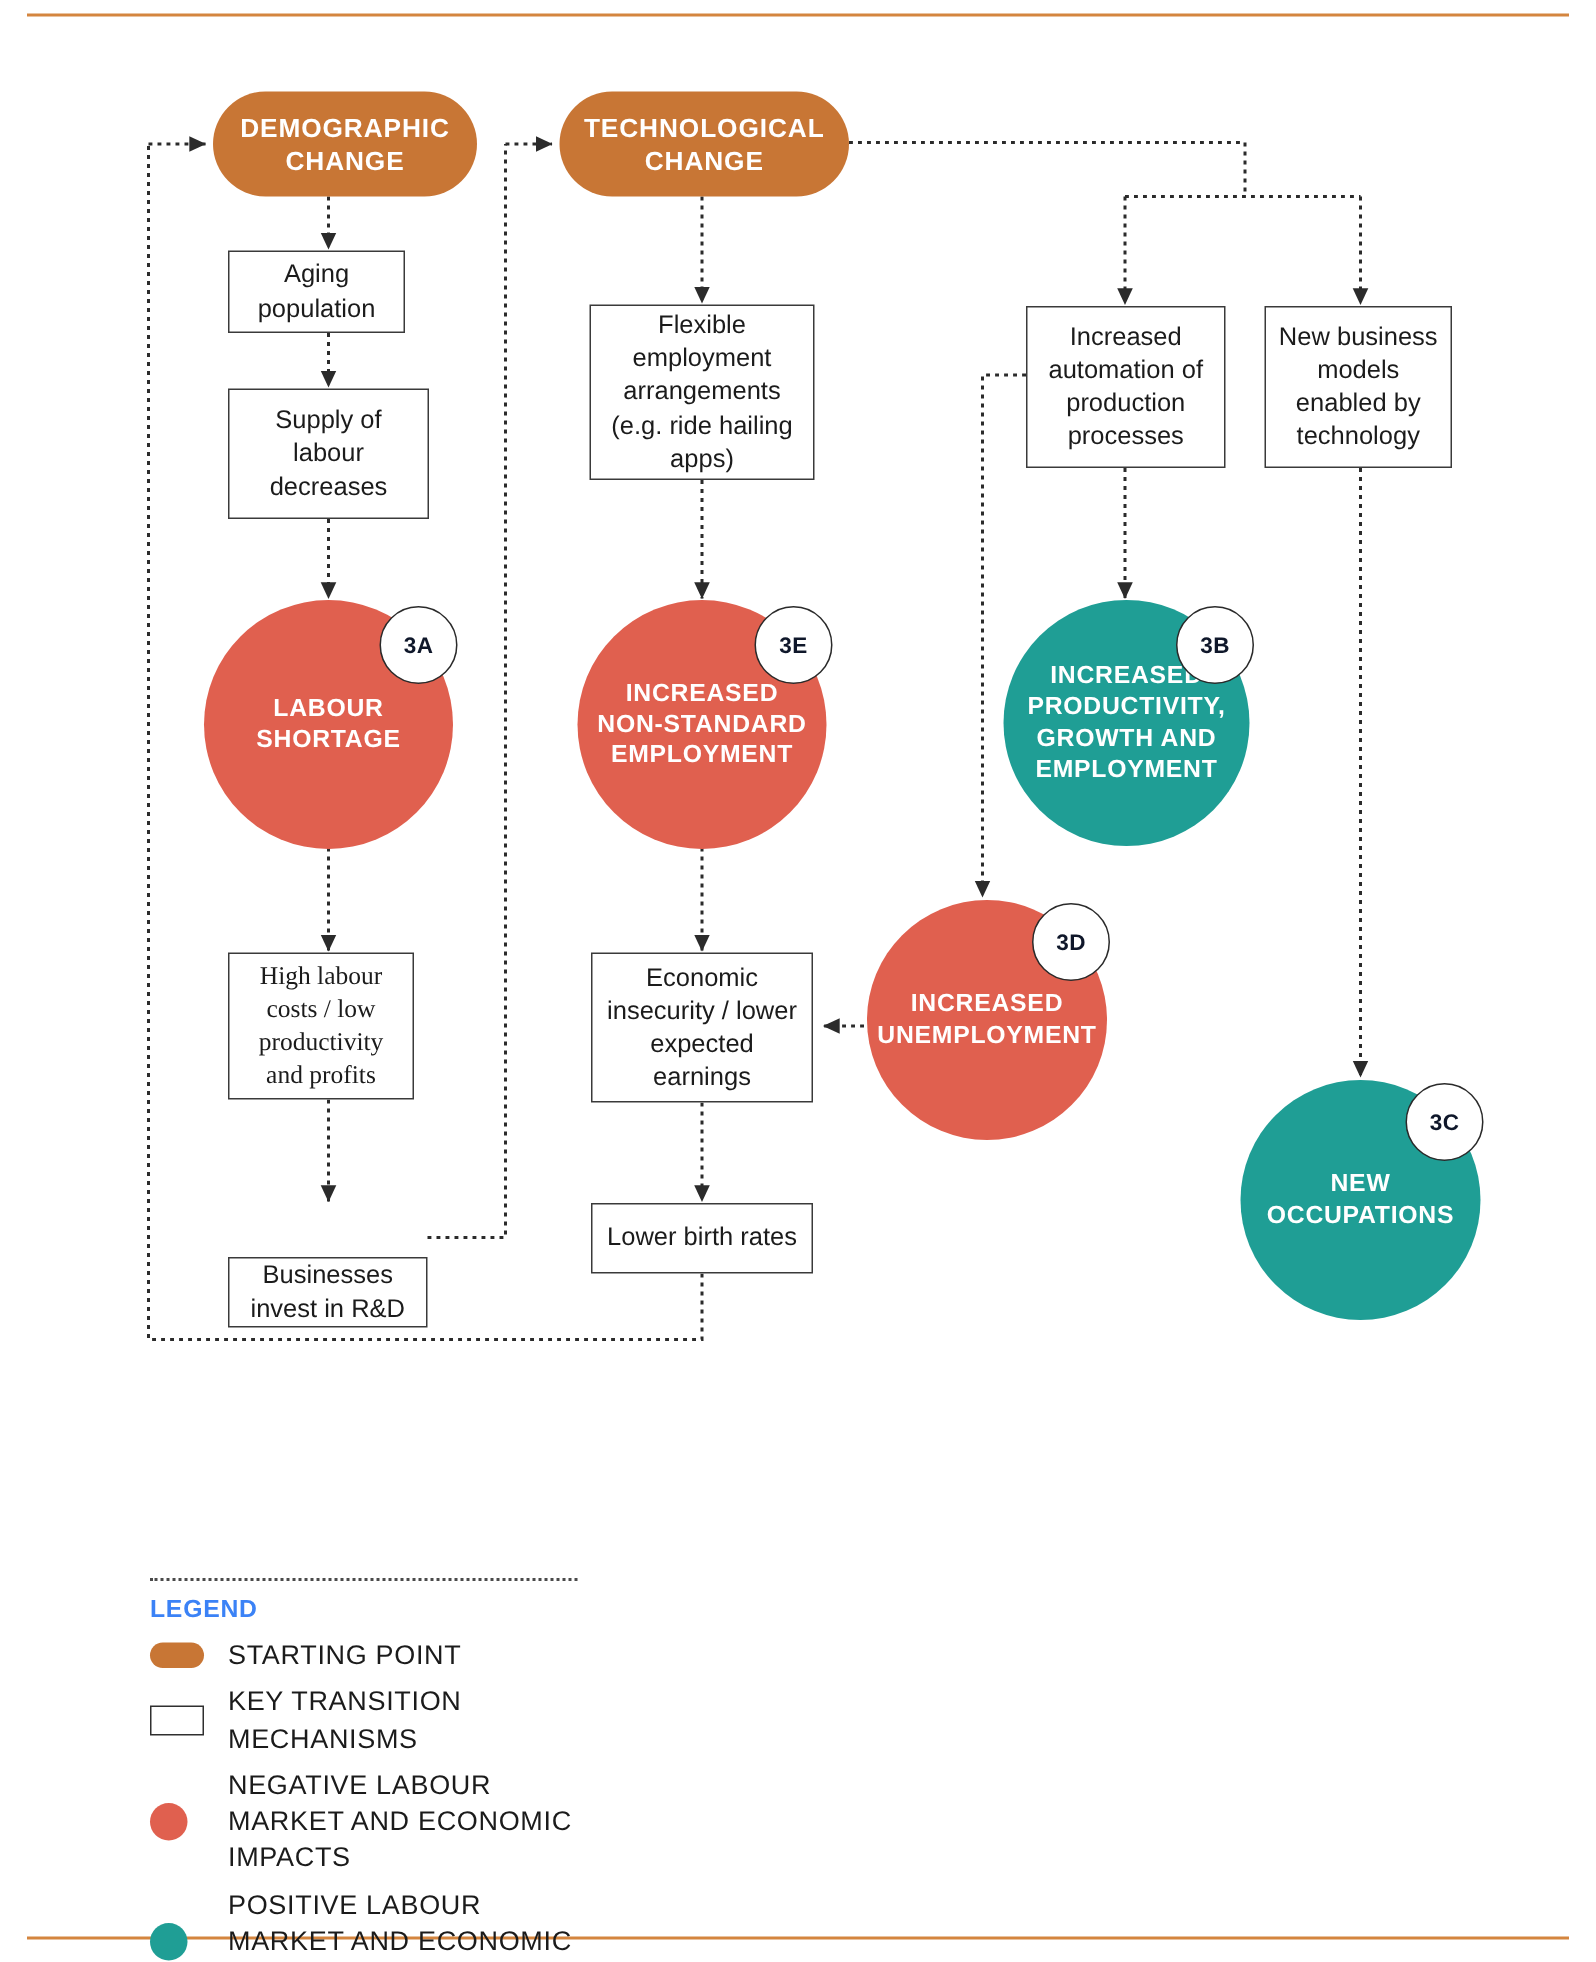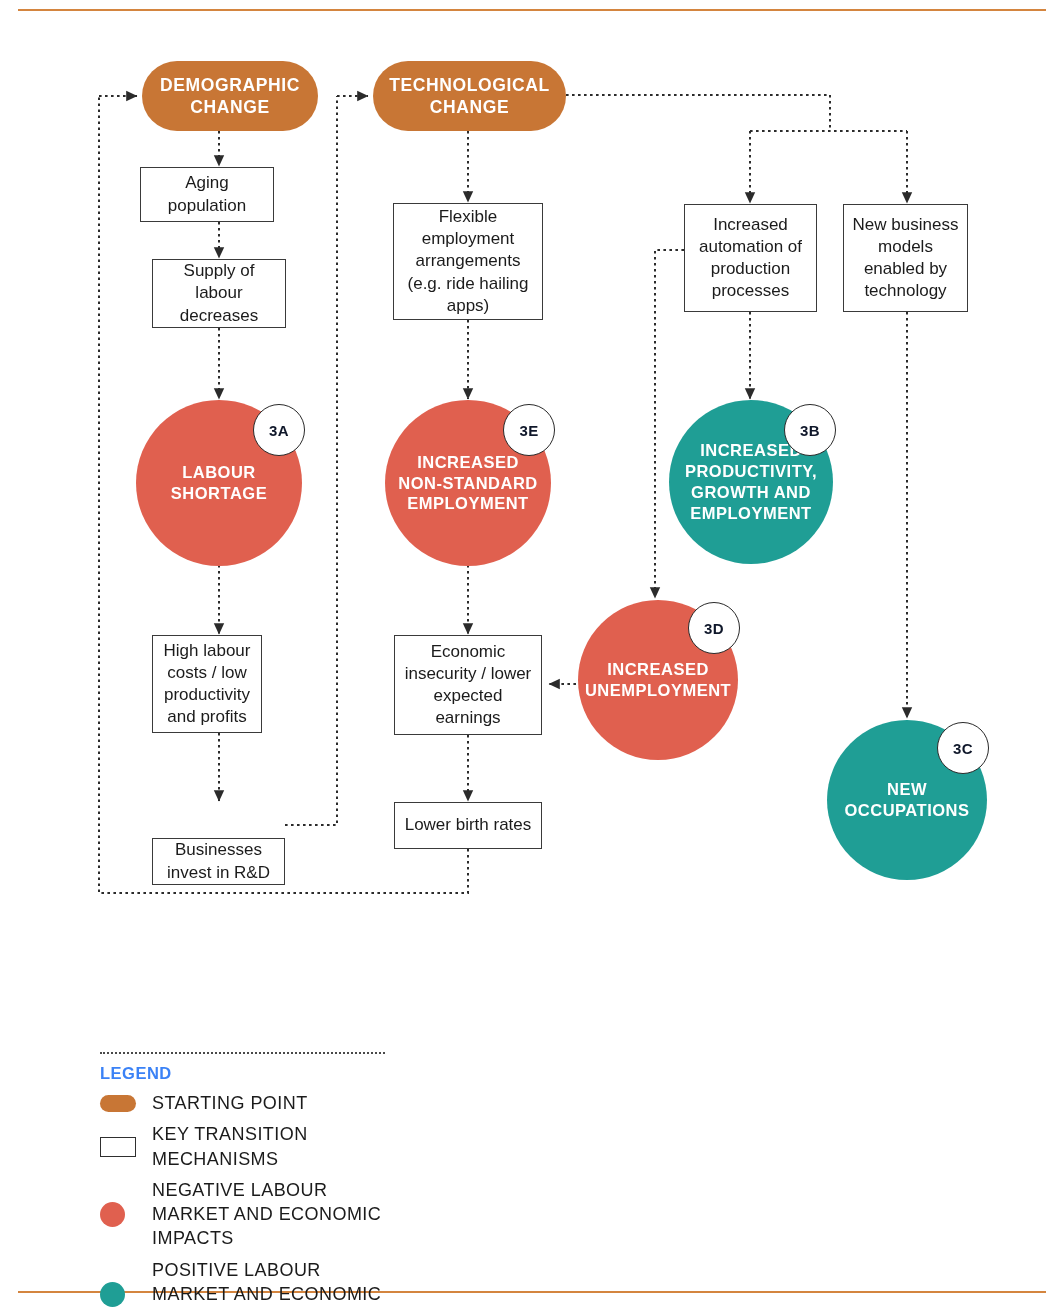--- a/index.html
+++ b/index.html
@@ -199,25 +199,25 @@
   </svg>
 
   <div class="node pill" style="left:142px; top:61px; width:176px; height:70px;">
     <span>DEMOGRAPHIC CHANGE</span>
   </div>
 
   <div class="node pill" style="left:373px; top:61px; width:193px; height:70px;">
     <span>TECHNOLOGICAL CHANGE</span>
   </div>
 
-  <div class="node box" style="left:140px; top:167px; width:134px; height:55px;text-align:center;">
+  <div class="node box" style="left:152px; top:167px; width:118px; height:55px;text-align:center;">
     <span>Aging population</span>
   </div>
 
-  <div class="node box" style="left:152px; top:259px; width:134px; height:69px;">
+  <div class="node box" style="left:152px; top:259px; width:134px; height:87px;">
     <span>Supply of labour decreases</span>
   </div>
 
   <div class="node box" style="left:393px; top:203px; width:150px; height:117px;">
     <span>Flexible employment arrangements (e.g. ride hailing apps)</span>
   </div>
 
   <div class="node box" style="left:684px; top:204px; width:133px; height:108px;justify-content:center;">
     <span>Increased automation of production processes</span>
   </div>
@@ -254,21 +254,21 @@
     <span>3D</span>
   </div>
 
   <div class="node circle pos" style="left:827px; top:720px; width:160px; height:160px;">
     <span>NEW OCCUPATIONS</span>
   </div>
   <div class="badge" style="left:937px; top:722px;">
     <span>3C</span>
   </div>
 
-  <div class="node box" style="left:152px; top:635px; width:110px; height:98px;">
+  <div class="node box" style="left:152px; top:635px; width:124px; height:98px;font-family:Liberation Serif, serif;">
     <span>High labour costs / low productivity and profits</span>
   </div>
 
   <div class="node box" style="left:394px; top:635px; width:148px; height:100px;">
     <span>Economic insecurity / lower expected earnings</span>
   </div>
 
   <div class="node box" style="left:152px; top:802px; width:133px; height:47px;margin-top:36px;">
     <span>Businesses invest in R&amp;D</span>
   </div>

